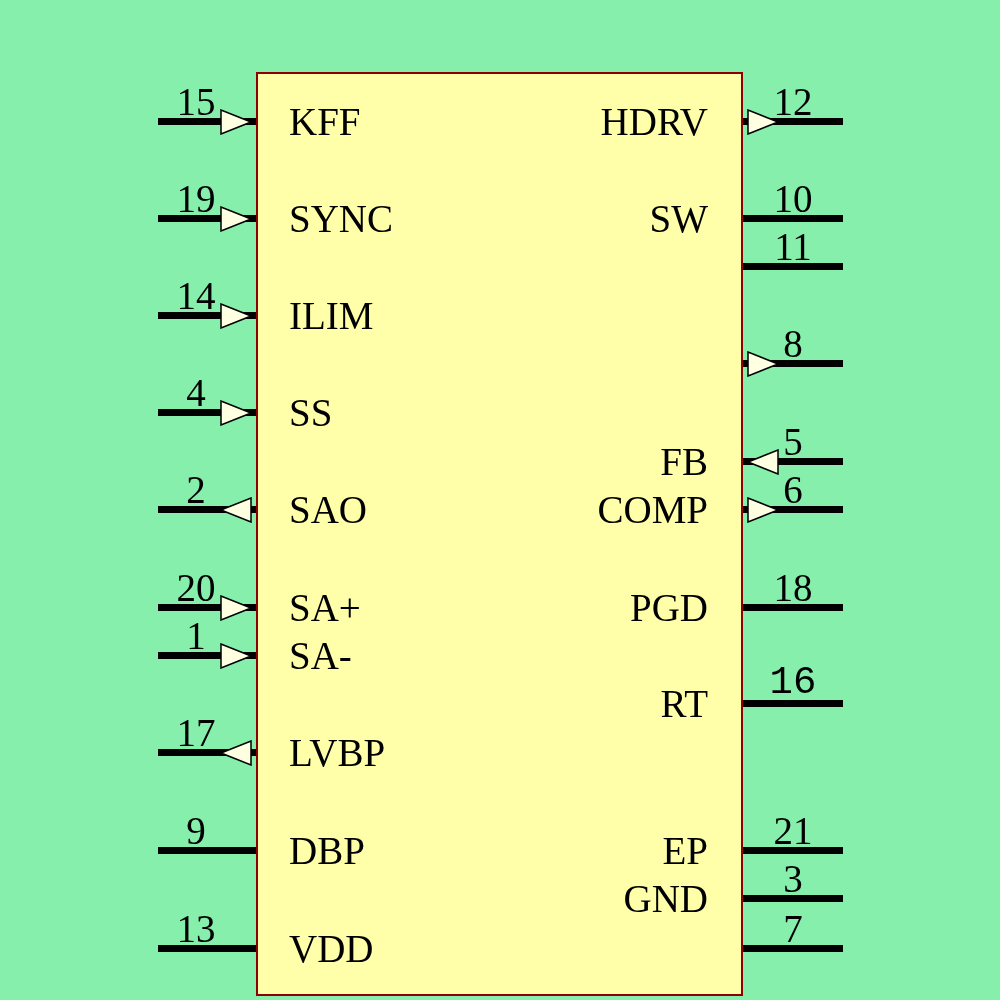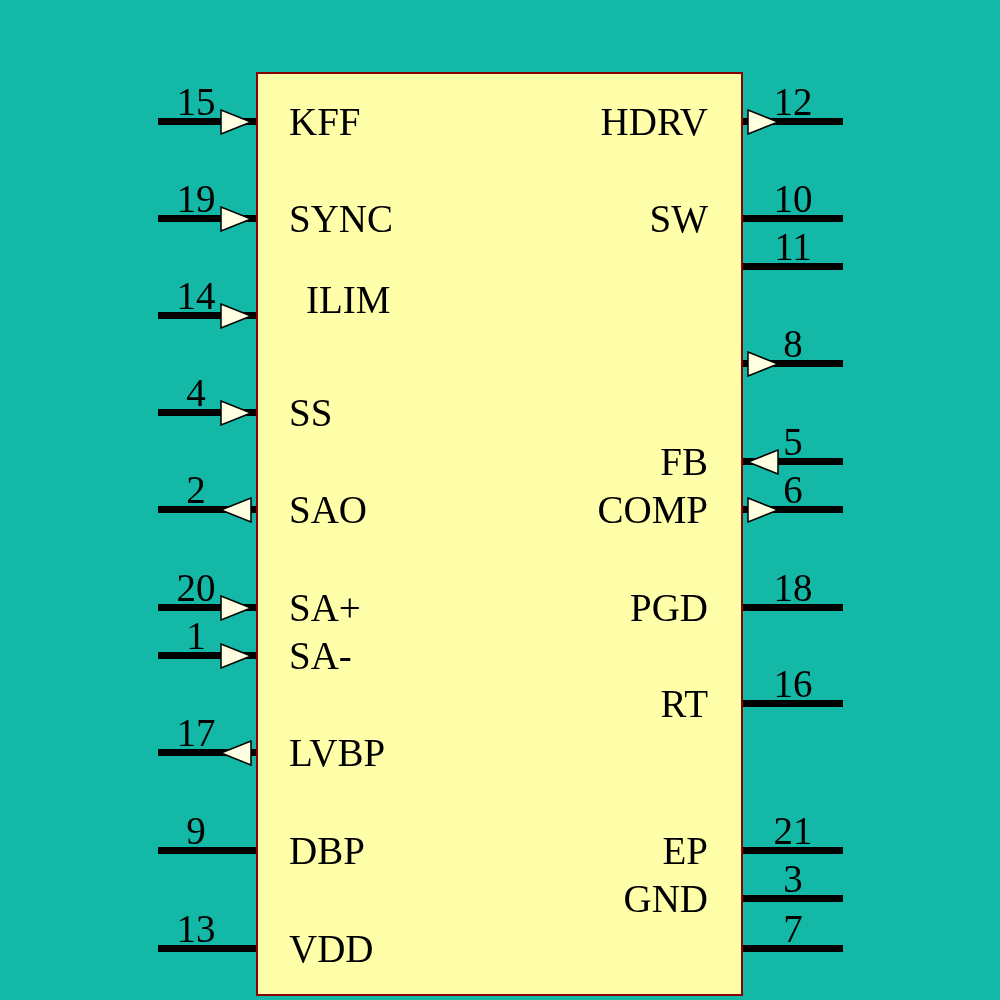--- a/index.html
+++ b/index.html
@@ -45,40 +45,40 @@
   }
   .pin-arrow {
     position: absolute;
     width: 32px;
     height: 26px;
   }
 </style>
 </head>
 <body>
 
-<div class="canvas" style="background: #14b8a6;">
+<div class="canvas" style="background: #86efac;">
   <div class="chip-body" style="left: 256px; top: 72px; width: 487px; height: 924px; background: rgb(255, 255, 169); border-color: rgb(139, 0, 0);"></div>
 <div class="wire" style="left: 158px; width: 98px; top: 118px; background: rgb(0, 0, 0);"></div>
     <div class="pin-number" style="left: 146px; width: 100px; bottom: 879px; color: rgb(0, 0, 0);">15</div>
     <svg viewBox="0 0 32 26" class="pin-arrow" style="left: 220px; top: 109px;">
       <polygon points="1,1 1,25 31,13" fill="#ffffe2" stroke="#000000" stroke-width="1.5"></polygon>
     </svg>
     <div class="pin-label left" style="top: 122px; color: rgb(0, 0, 0); left: 289px;">KFF</div>
     <div class="wire" style="left: 158px; width: 98px; top: 215px; background: rgb(0, 0, 0);"></div>
     <div class="pin-number" style="left: 146px; width: 100px; bottom: 782px; color: rgb(0, 0, 0);">19</div>
     <svg viewBox="0 0 32 26" class="pin-arrow" style="left: 220px; top: 206px;">
       <polygon points="1,1 1,25 31,13" fill="#ffffe2" stroke="#000000" stroke-width="1.5"></polygon>
     </svg>
     <div class="pin-label left" style="top: 219px; color: rgb(0, 0, 0); left: 289px;">SYNC</div>
     <div class="wire" style="left: 158px; width: 98px; top: 312px; background: rgb(0, 0, 0);"></div>
     <div class="pin-number" style="left: 146px; width: 100px; bottom: 685px; color: rgb(0, 0, 0); margin-top: 48px;">14</div>
     <svg viewBox="0 0 32 26" class="pin-arrow" style="left: 220px; top: 303px;">
       <polygon points="1,1 1,25 31,13" fill="#ffffe2" stroke="#000000" stroke-width="1.5"></polygon>
     </svg>
-    <div class="pin-label left" style="top: 300px; color: rgb(0, 0, 0); left: 289px; margin-left: 17px;">ILIM</div>
+    <div class="pin-label left" style="top: 316px; color: rgb(0, 0, 0); left: 289px;">ILIM</div>
     <div class="wire" style="left: 158px; width: 98px; top: 409px; background: rgb(0, 0, 0);"></div>
     <div class="pin-number" style="left: 146px; width: 100px; bottom: 588px; color: rgb(0, 0, 0);">4</div>
     <svg viewBox="0 0 32 26" class="pin-arrow" style="left: 220px; top: 400px;">
       <polygon points="1,1 1,25 31,13" fill="#ffffe2" stroke="#000000" stroke-width="1.5"></polygon>
     </svg>
     <div class="pin-label left" style="top: 413px; color: rgb(0, 0, 0); left: 289px;">SS</div>
     <div class="wire" style="left: 158px; width: 98px; top: 506px; background: rgb(0, 0, 0);"></div>
     <div class="pin-number" style="left: 146px; width: 100px; bottom: 491px; color: rgb(0, 0, 0);">2</div>
     <svg viewBox="0 0 32 26" class="pin-arrow" style="left: 220px; top: 497px;">
       <polygon points="31,1 31,25 1,13" fill="#ffffe2" stroke="#000000" stroke-width="1.5"></polygon>
@@ -133,21 +133,21 @@
     <div class="wire" style="left: 743px; width: 100px; top: 506px; background: rgb(0, 0, 0);"></div>
     <div class="pin-number" style="left: 743px; width: 100px; bottom: 491px; color: rgb(0, 0, 0);">6</div>
     <svg viewBox="0 0 32 26" class="pin-arrow" style="left: 747px; top: 497px;">
       <polygon points="1,1 1,25 31,13" fill="#ffffe2" stroke="#000000" stroke-width="1.5"></polygon>
     </svg>
     <div class="pin-label right" style="top: 510px; color: rgb(0, 0, 0); right: 292px;">COMP</div>
     <div class="wire" style="left: 743px; width: 100px; top: 604px; background: rgb(0, 0, 0);"></div>
     <div class="pin-number" style="left: 743px; width: 100px; bottom: 393px; color: rgb(0, 0, 0);">18</div>
     <div class="pin-label right" style="top: 608px; color: rgb(0, 0, 0); right: 292px;">PGD</div>
     <div class="wire" style="left: 743px; width: 100px; top: 700px; background: rgb(0, 0, 0);"></div>
-    <div class="pin-number" style="left: 743px; width: 100px; bottom: 297px; color: rgb(0, 0, 0);">16</div>
+    <div class="pin-number" style="left: 743px; width: 100px; bottom: 297px; color: rgb(0, 0, 0); font-family: Liberation Mono, monospace;">16</div>
     <div class="pin-label right" style="top: 704px; color: rgb(0, 0, 0); right: 292px;">RT</div>
     <div class="wire" style="left: 743px; width: 100px; top: 847px; background: rgb(0, 0, 0);"></div>
     <div class="pin-number" style="left: 743px; width: 100px; bottom: 150px; color: rgb(0, 0, 0);">21</div>
     <div class="pin-label right" style="top: 851px; color: rgb(0, 0, 0); right: 292px;">EP</div>
     <div class="wire" style="left: 743px; width: 100px; top: 895px; background: rgb(0, 0, 0);"></div>
     <div class="pin-number" style="left: 743px; width: 100px; bottom: 102px; color: rgb(0, 0, 0);">3</div>
     <div class="pin-label right" style="top: 899px; color: rgb(0, 0, 0); right: 292px;">GND</div>
     <div class="wire" style="left: 743px; width: 100px; top: 945px; background: rgb(0, 0, 0);"></div>
     <div class="pin-number" style="left: 743px; width: 100px; bottom: 52px; color: rgb(0, 0, 0);">7</div>
   </div>

